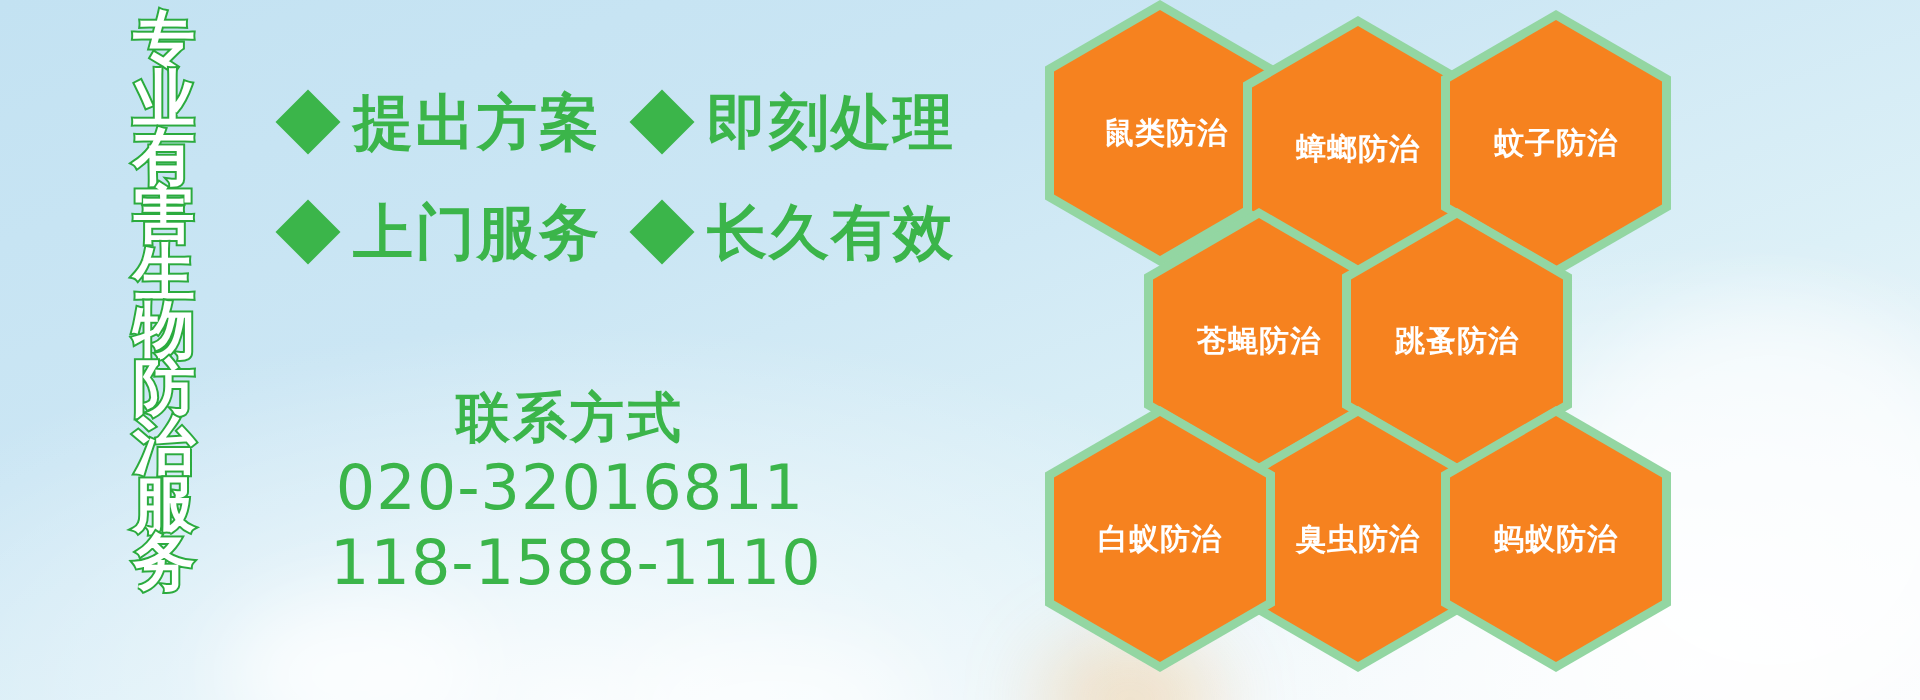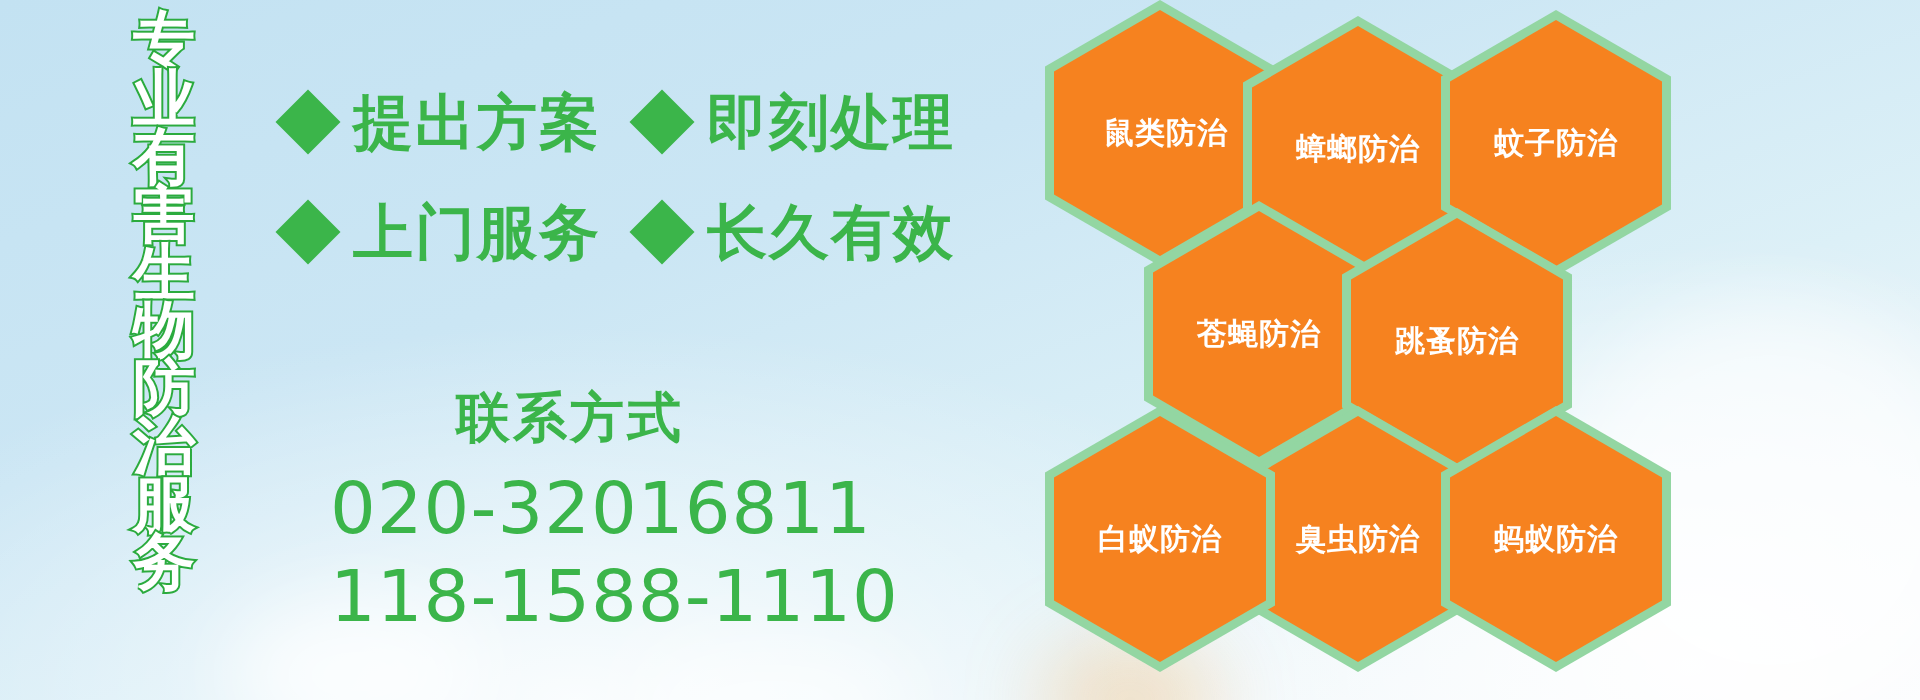--- a/index.html
+++ b/index.html
@@ -106,25 +106,25 @@
     width: 480px;
     text-align: center;
   }
   #contact-heading {
     font-family: "DejaVu Sans", "Liberation Sans", sans-serif;
     font-size: 54px;
     font-weight: 700;
     color: #3bb54a;
     letter-spacing: 3px;
     line-height: 1.05;
-    margin-bottom: 18px;
+    margin-bottom: 3px;
   }
   .contact-phone {
     font-family: "DejaVu Sans", "Liberation Sans", sans-serif;
-    font-size: 72px;
+    font-size: 62px;
     font-weight: 400;
     color: #3bb54a;
     letter-spacing: 1px;
     line-height: 1.22;
     white-space: nowrap;
   }
 
   
   #hex-grid {
     position: absolute;
@@ -162,21 +162,21 @@
     letter-spacing: 1px;
     white-space: nowrap;
     line-height: 1;
   }
 
   
   #hex-0 { left: 0px;   top: 0; padding-left: 12px; }
   #hex-1 { left: 198px; top: 16px; }
   #hex-2 { left: 396px; top: 10px; }
   
-  #hex-3 { left: 99px;  top: 201px; }
+  #hex-3 { left: 99px;  top: 208px; }
   #hex-4 { left: 297px; top: 208px; text-align: right; }
   
   #hex-5 { left: 0px;   top: 406px; }
   #hex-6 { left: 198px; top: 406px; }
   #hex-7 { left: 396px; top: 406px; justify-content: center; }
 </style>
 </head>
 <body>
 
 <div id="banner">

